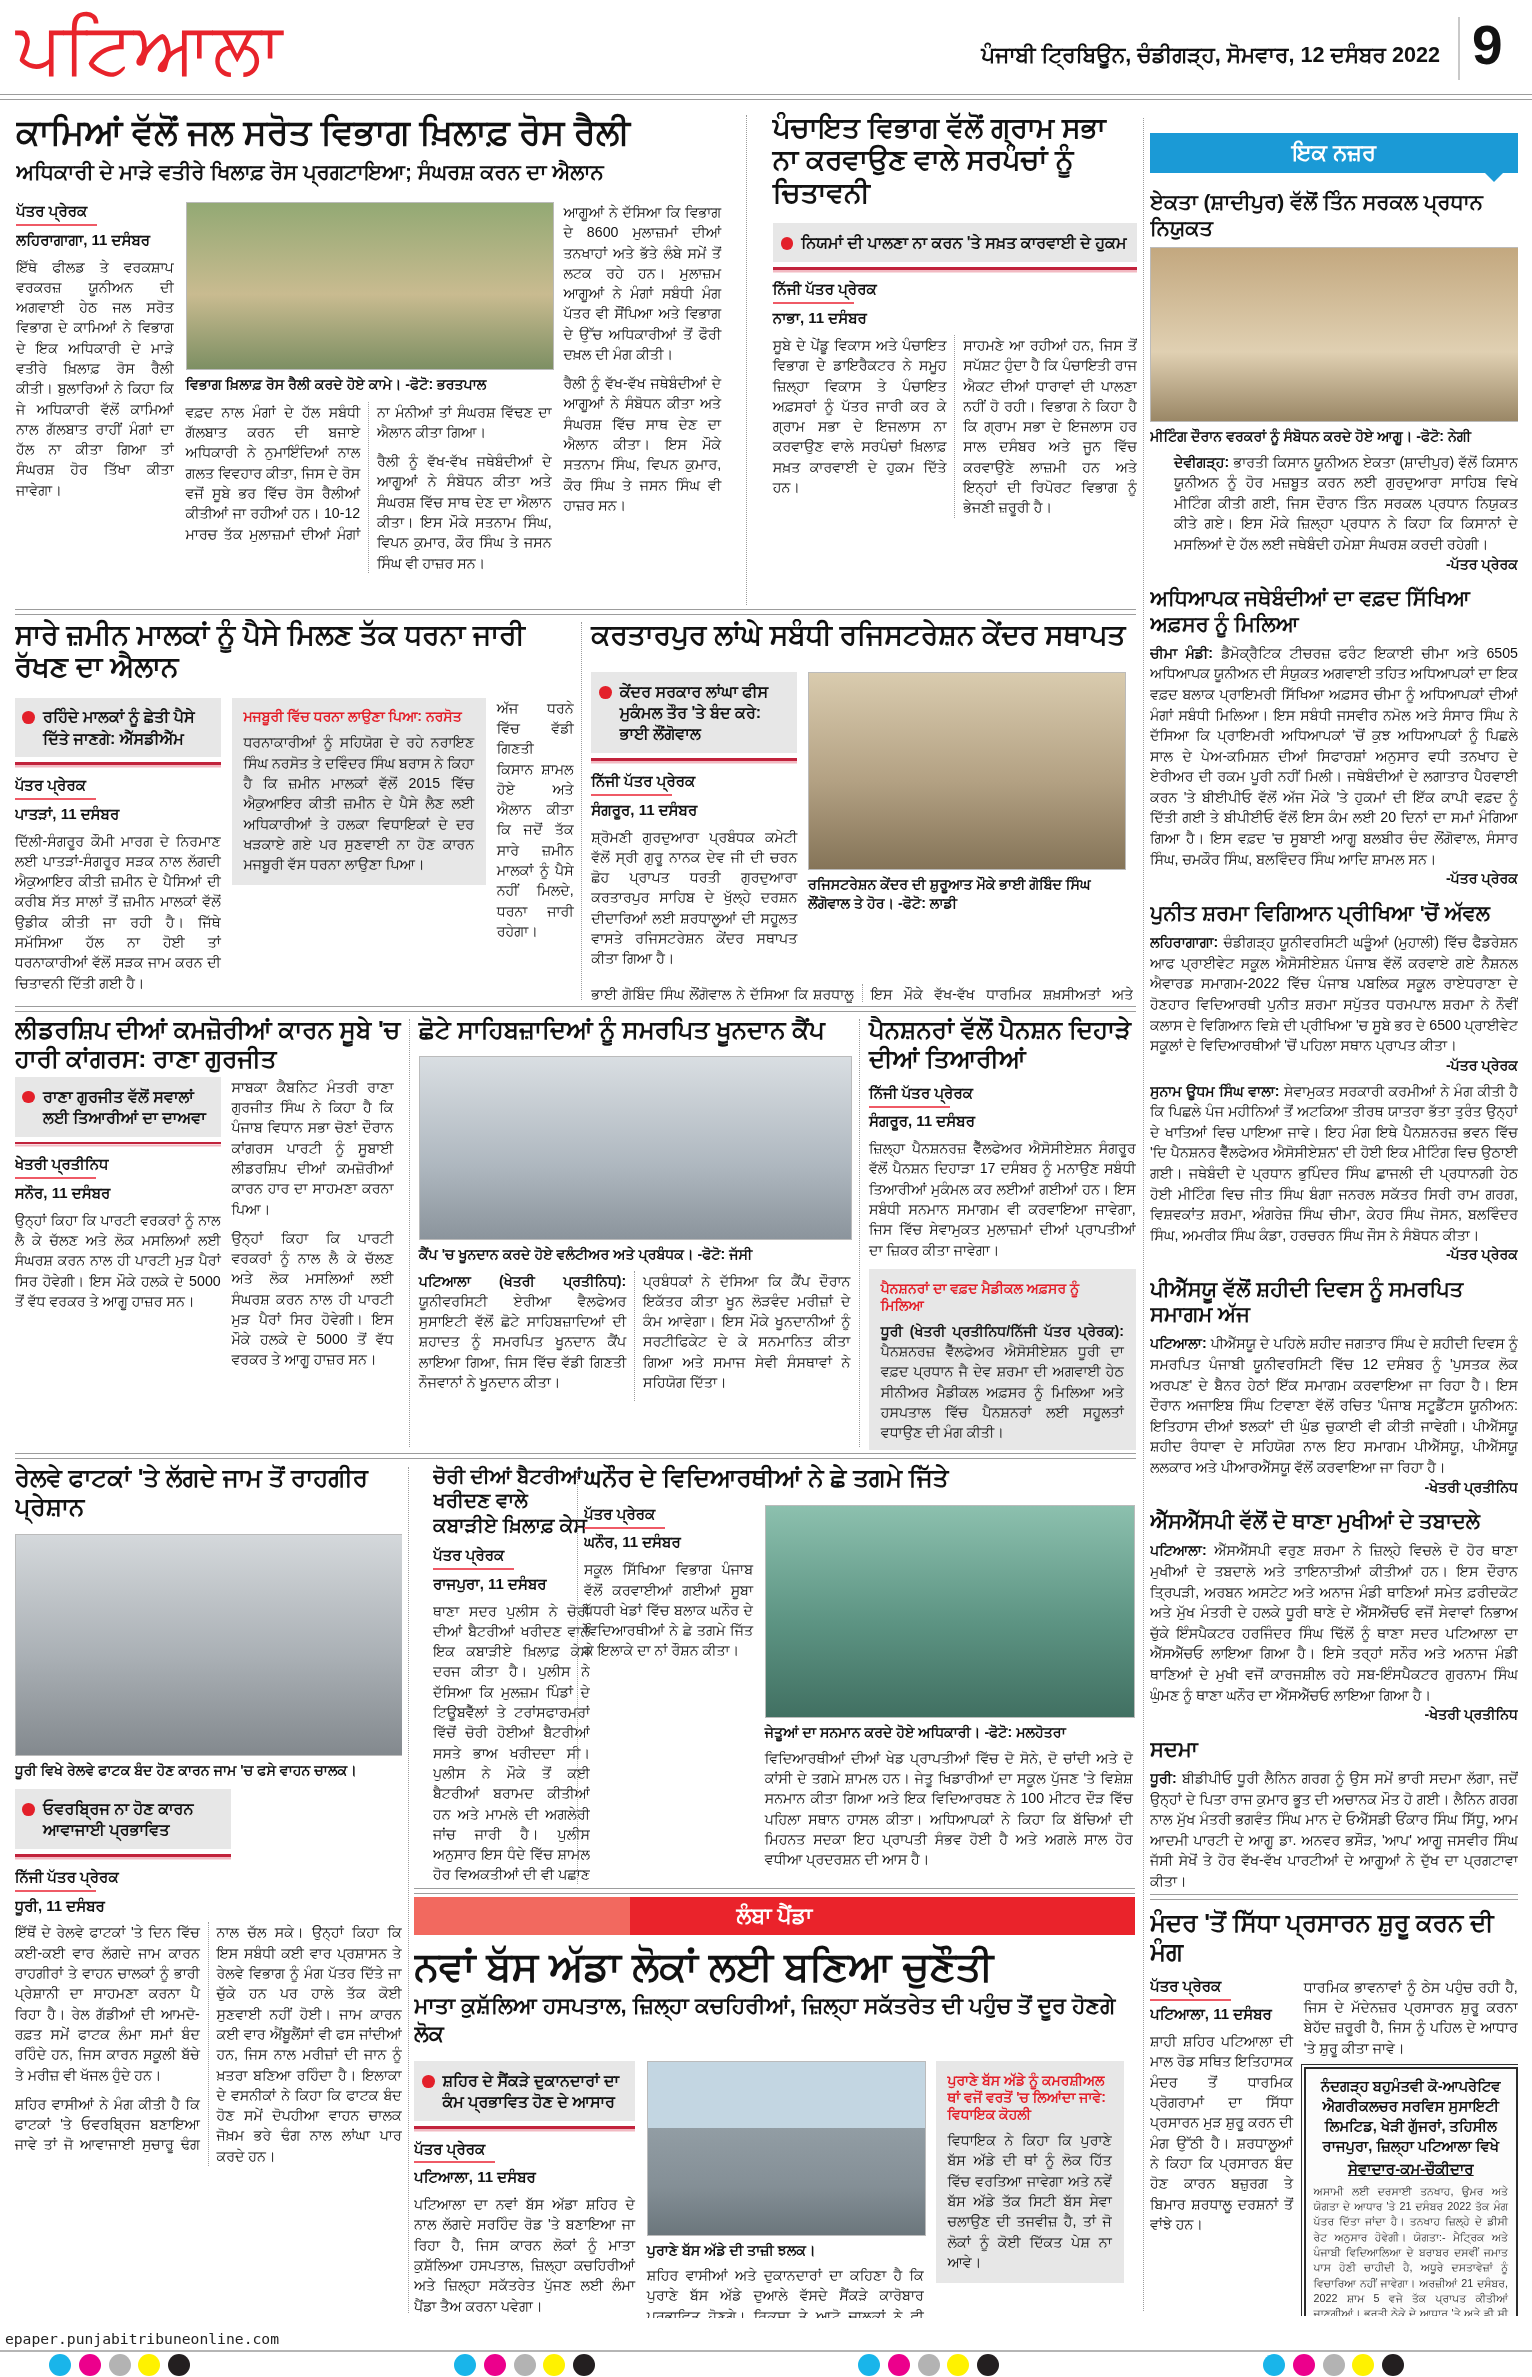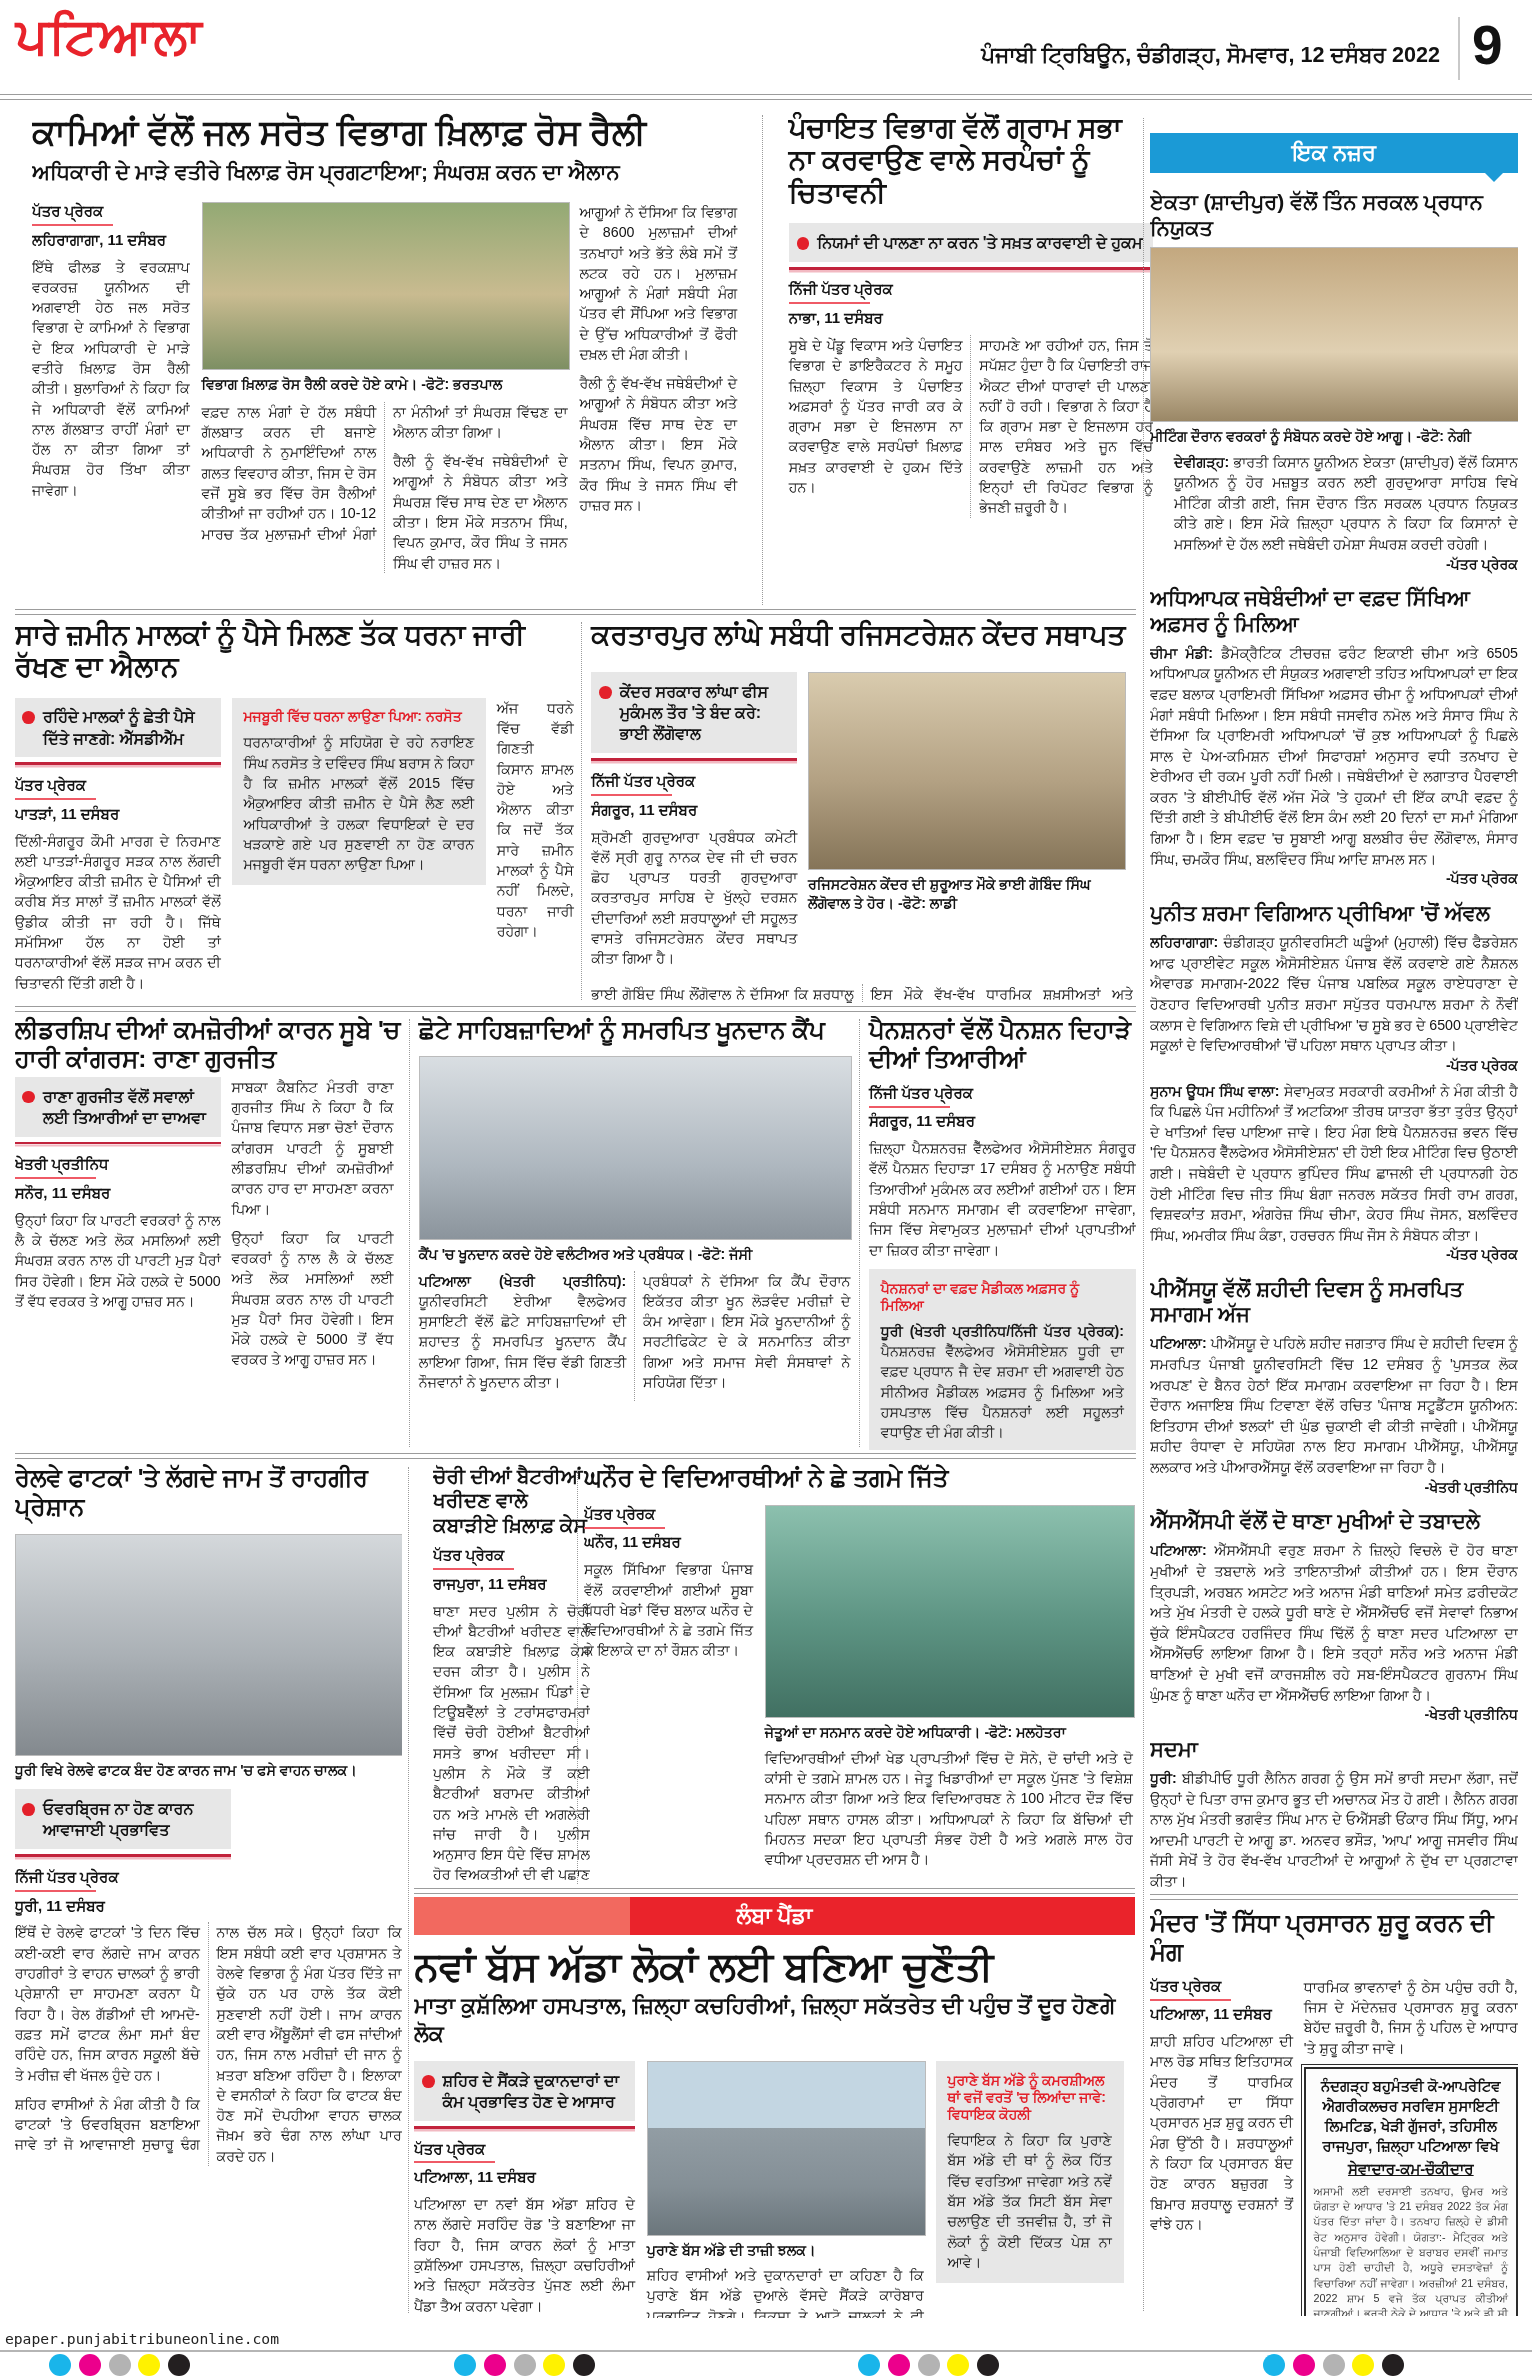--- a/index.html
+++ b/index.html
@@ -1,21 +1,21 @@
 <!DOCTYPE html>
 <html style="font-size:7.8px"><head>
 <meta charset="utf-8">
 <style>
   html,body{margin:0;padding:0;background:#e9e9e9;}
   .page{position:relative;width:1533px;height:2377px;background:#fff;
         font-family:"Liberation Sans","DejaVu Sans",sans-serif;color:#121212;overflow:hidden;}
   .abs{position:absolute;}
   .clip{overflow:hidden;}
   
-  .region{color:#e8232b;font-size:50px;font-weight:bold;letter-spacing:1px;}
+  .region{color:#e8232b;font-size:72px;font-weight:normal;letter-spacing:1px;}
   .edition{font-size:21.6px;font-weight:bold;text-align:right;}
   .pageno{font-size:55px;font-weight:bold;}
   .mast-divider{width:1.5px;background:#c9c9c9;}
   .double-rule{border-top:1.5px solid #9c9c9c;border-bottom:1.5px solid #9c9c9c;height:3.9px;}
   
   .h-xxl{font-size:40px;font-weight:800;line-height:1.1;}
   .h-xl{font-size:35px;font-weight:800;line-height:1.12;}
   .h-lg{font-size:28px;font-weight:800;line-height:1.16;}
   .h-md{font-size:24.5px;font-weight:800;line-height:1.18;}
   .h-sm{font-size:20px;font-weight:800;line-height:1.22;}
@@ -72,21 +72,21 @@
 <body>
 
 <div class="page">
 
   <div class="abs region" style="left:15.7px;top:6.9px;">ਪਟਿਆਲਾ</div>
   <div class="abs edition" style="right:93px;top:42px;width:589px;">ਪੰਜਾਬੀ ਟ੍ਰਿਬਿਊਨ, ਚੰਡੀਗੜ੍ਹ, ਸੋਮਵਾਰ, 12 ਦਸੰਬਰ 2022</div>
   <div class="abs mast-divider" style="left:1458px;top:16.7px;height:63px;"></div>
   <div class="abs pageno" style="left:1472px;top:12.8px;">9</div>
   <div class="abs double-rule" style="left:0px;top:94px;width:1533px;"></div>
 
-  <div class="abs row clip" style="left:32px;top:112px;width:1121px;height:496px;gap:16px;">
+  <div class="abs row clip" style="left:16px;top:112px;width:1121px;height:496px;gap:16px;">
 
     <div class="clip" style="width:726px;padding-right:8.8px;">
       <div class="h-xl">ਕਾਮਿਆਂ ਵੱਲੋਂ ਜਲ ਸਰੋਤ ਵਿਭਾਗ ਖ਼ਿਲਾਫ਼ ਰੋਸ ਰੈਲੀ</div>
       <div class="subhead">ਅਧਿਕਾਰੀ ਦੇ ਮਾੜੇ ਵਤੀਰੇ ਖਿਲਾਫ਼ ਰੋਸ ਪ੍ਰਗਟਾਇਆ; ਸੰਘਰਸ਼ ਕਰਨ ਦਾ ਐਲਾਨ</div>
       <div class="row" style="margin-top:16.7px;gap:11.8px;">
         <div style="width:162px;">
           <div class="byline">ਪੱਤਰ ਪ੍ਰੇਰਕ</div>
           <div class="byline-rule"></div>
           <div class="dateline">ਲਹਿਰਾਗਾਗਾ, 11 ਦਸੰਬਰ</div>
           <p class="body-text">ਇੱਥੇ ਫੀਲਡ ਤੇ ਵਰਕਸ਼ਾਪ ਵਰਕਰਜ਼ ਯੂਨੀਅਨ ਦੀ ਅਗਵਾਈ ਹੇਠ ਜਲ ਸਰੋਤ ਵਿਭਾਗ ਦੇ ਕਾਮਿਆਂ ਨੇ ਵਿਭਾਗ ਦੇ ਇਕ ਅਧਿਕਾਰੀ ਦੇ ਮਾੜੇ ਵਤੀਰੇ ਖ਼ਿਲਾਫ਼ ਰੋਸ ਰੈਲੀ ਕੀਤੀ। ਬੁਲਾਰਿਆਂ ਨੇ ਕਿਹਾ ਕਿ ਜੇ ਅਧਿਕਾਰੀ ਵੱਲੋਂ ਕਾਮਿਆਂ ਨਾਲ ਗੱਲਬਾਤ ਰਾਹੀਂ ਮੰਗਾਂ ਦਾ ਹੱਲ ਨਾ ਕੀਤਾ ਗਿਆ ਤਾਂ ਸੰਘਰਸ਼ ਹੋਰ ਤਿੱਖਾ ਕੀਤਾ ਜਾਵੇਗਾ।</p>

